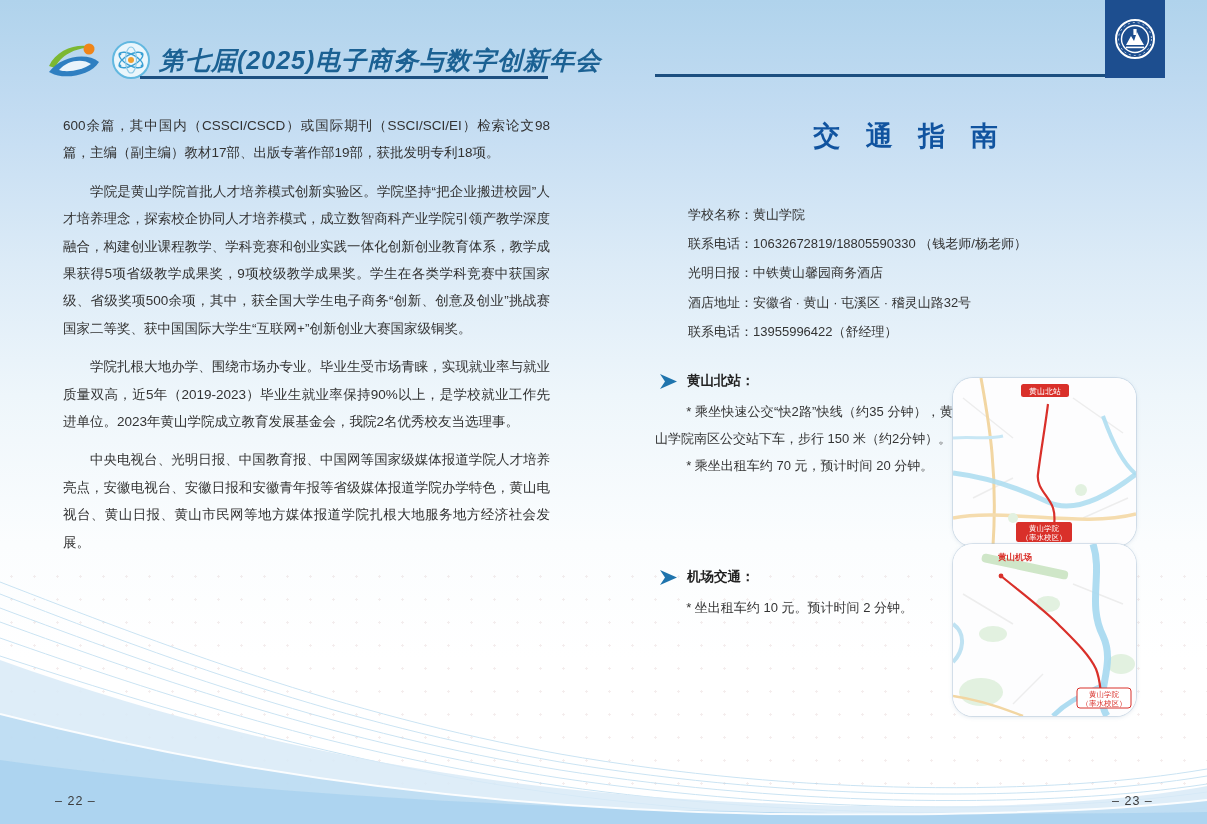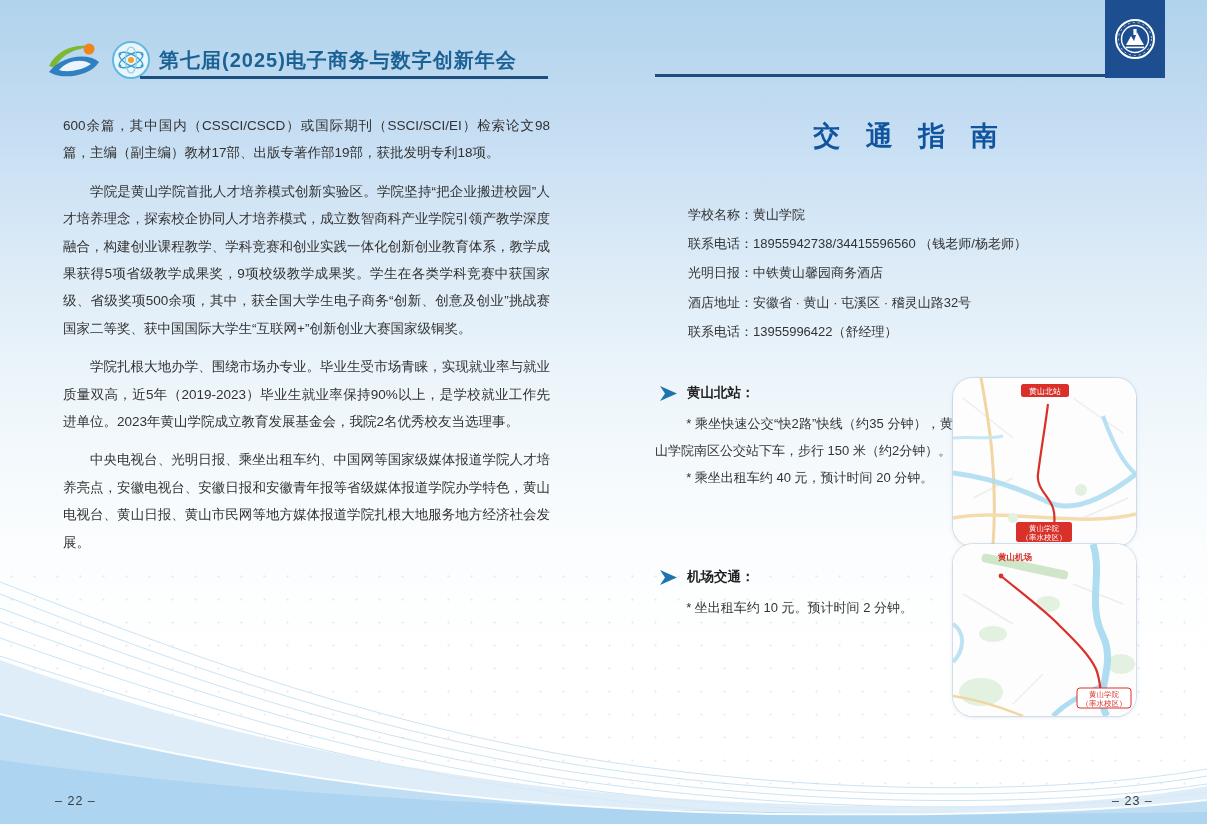--- a/index.html
+++ b/index.html
@@ -3,21 +3,21 @@
 <meta charset="utf-8">
 <style>
   html,body{margin:0;padding:0;}
   body{font-family:"Liberation Sans","DejaVu Sans",sans-serif;}
   .spread{position:relative;width:1207px;height:824px;overflow:hidden;
     background:linear-gradient(180deg,#b0d3ec 0%,#c3dcf2 14%,#dcebf7 32%,#eef6fb 48%,#fbfdfe 66%,#ffffff 80%);}
   
   .corner-tab{position:absolute;left:1105px;top:0;width:60px;height:78px;background:#1d4e8f;display:flex;align-items:center;justify-content:center;}
   .header-left{position:absolute;left:45px;top:40px;display:flex;align-items:center;}
   .logo{margin-right:8px;}
-  .head-title{color:#1b6193;font-weight:bold;font-size:20px;letter-spacing:1px;}
+  .head-title{color:#1b6193;font-weight:bold;font-size:25px;letter-spacing:1px;font-style:italic;}
   .head-rule-left{position:absolute;left:140px;top:76px;width:408px;height:2.5px;background:#1c4f80;}
   .head-rule-right{position:absolute;left:655px;top:74px;width:450px;height:2.5px;background:#1c4f80;}
   
   .left-body{position:absolute;left:63px;top:112px;width:487px;color:#323232;font-size:13.5px;line-height:27.4px;text-align:justify;}
   .left-body p{margin:0 0 11px 0;}
   .left-body p.ind{text-indent:2em;}
   
   .guide-title{position:absolute;left:655px;top:118px;width:510px;text-align:center;color:#10539f;font-size:27px;font-weight:bold;letter-spacing:9px;}
   .info-block{position:absolute;left:688px;top:200px;width:470px;color:#333;font-size:13px;line-height:29.2px;}
   .section{position:absolute;color:#333;}
@@ -92,43 +92,43 @@
     </svg>
     <div class="head-title">第七届(2025)电子商务与数字创新年会</div>
   </div>
   <div class="head-rule-left"></div>
   <div class="head-rule-right"></div>
 
   <div class="left-body">
     <p>600余篇，其中国内（CSSCI/CSCD）或国际期刊（SSCI/SCI/EI）检索论文98篇，主编（副主编）教材17部、出版专著作部19部，获批发明专利18项。</p>
     <p class="ind">学院是黄山学院首批人才培养模式创新实验区。学院坚持“把企业搬进校园”人才培养理念，探索校企协同人才培养模式，成立数智商科产业学院引领产教学深度融合，构建创业课程教学、学科竞赛和创业实践一体化创新创业教育体系，教学成果获得5项省级教学成果奖，9项校级教学成果奖。学生在各类学科竞赛中获国家级、省级奖项500余项，其中，获全国大学生电子商务“创新、创意及创业”挑战赛国家二等奖、获中国国际大学生“互联网+”创新创业大赛国家级铜奖。</p>
     <p class="ind">学院扎根大地办学、围绕市场办专业。毕业生受市场青睐，实现就业率与就业质量双高，近5年（2019-2023）毕业生就业率保持90%以上，是学校就业工作先进单位。2023年黄山学院成立教育发展基金会，我院2名优秀校友当选理事。</p>
-    <p class="ind">中央电视台、光明日报、乘坐出租车约、中国网等国家级媒体报道学院人才培养亮点，安徽电视台、安徽日报和安徽青年报等省级媒体报道学院办学特色，黄山电视台、黄山日报、黄山市民网等地方媒体报道学院扎根大地服务地方经济社会发展。</p>
+    <p class="ind">中央电视台、光明日报、中国教育报、中国网等国家级媒体报道学院人才培养亮点，安徽电视台、安徽日报和安徽青年报等省级媒体报道学院办学特色，黄山电视台、黄山日报、黄山市民网等地方媒体报道学院扎根大地服务地方经济社会发展。</p>
   </div>
 
   <div class="guide-title">交 通 指 南</div>
 
   <div class="info-block">
     <div>学校名称：黄山学院</div>
-    <div>联系电话：18955942738/34415596560 （钱老师/杨老师）</div>
+    <div>联系电话：10632672819/18805590330 （钱老师/杨老师）</div>
     <div>光明日报：中铁黄山馨园商务酒店</div>
     <div>酒店地址：安徽省 · 黄山 · 屯溪区 · 稽灵山路32号</div>
     <div>联系电话：13955996422（舒经理）</div>
   </div>
 
-  <div class="section" style="left:660px;top:372px;margin-top:12px;">
+  <div class="section" style="left:660px;top:372px;">
     <div class="sec-head">
       <svg class="arrow" viewBox="0 0 17 15">
         <path d="M0,0 L17,7.5 L0,15 L5,7.5 Z" fill="#1f74ad"></path>
       </svg>
       <span class="sec-title">黄山北站：</span>
     </div>
     <div class="sec-text" style="margin-left:-5px;">
       <p>*  乘坐快速公交“快2路”快线（约35 分钟），黄山学院南区公交站下车，步行 150 米（约2分钟）。</p>
-      <p>* 乘坐出租车约 40 元，预计时间 20 分钟。</p>
+      <p>* 乘坐出租车约 70 元，预计时间 20 分钟。</p>
     </div>
   </div>
 
   <div class="map map1">
     <svg width="183" height="168" viewBox="0 0 183 168">
       <rect width="183" height="168" fill="#fdfdfe"></rect>
       <g stroke="#ededed" stroke-width="1.5" fill="none">
         <path d="M10,20 L60,60"></path>
           <path d="M120,20 L170,55"></path>
           <path d="M20,120 L60,100"></path>

